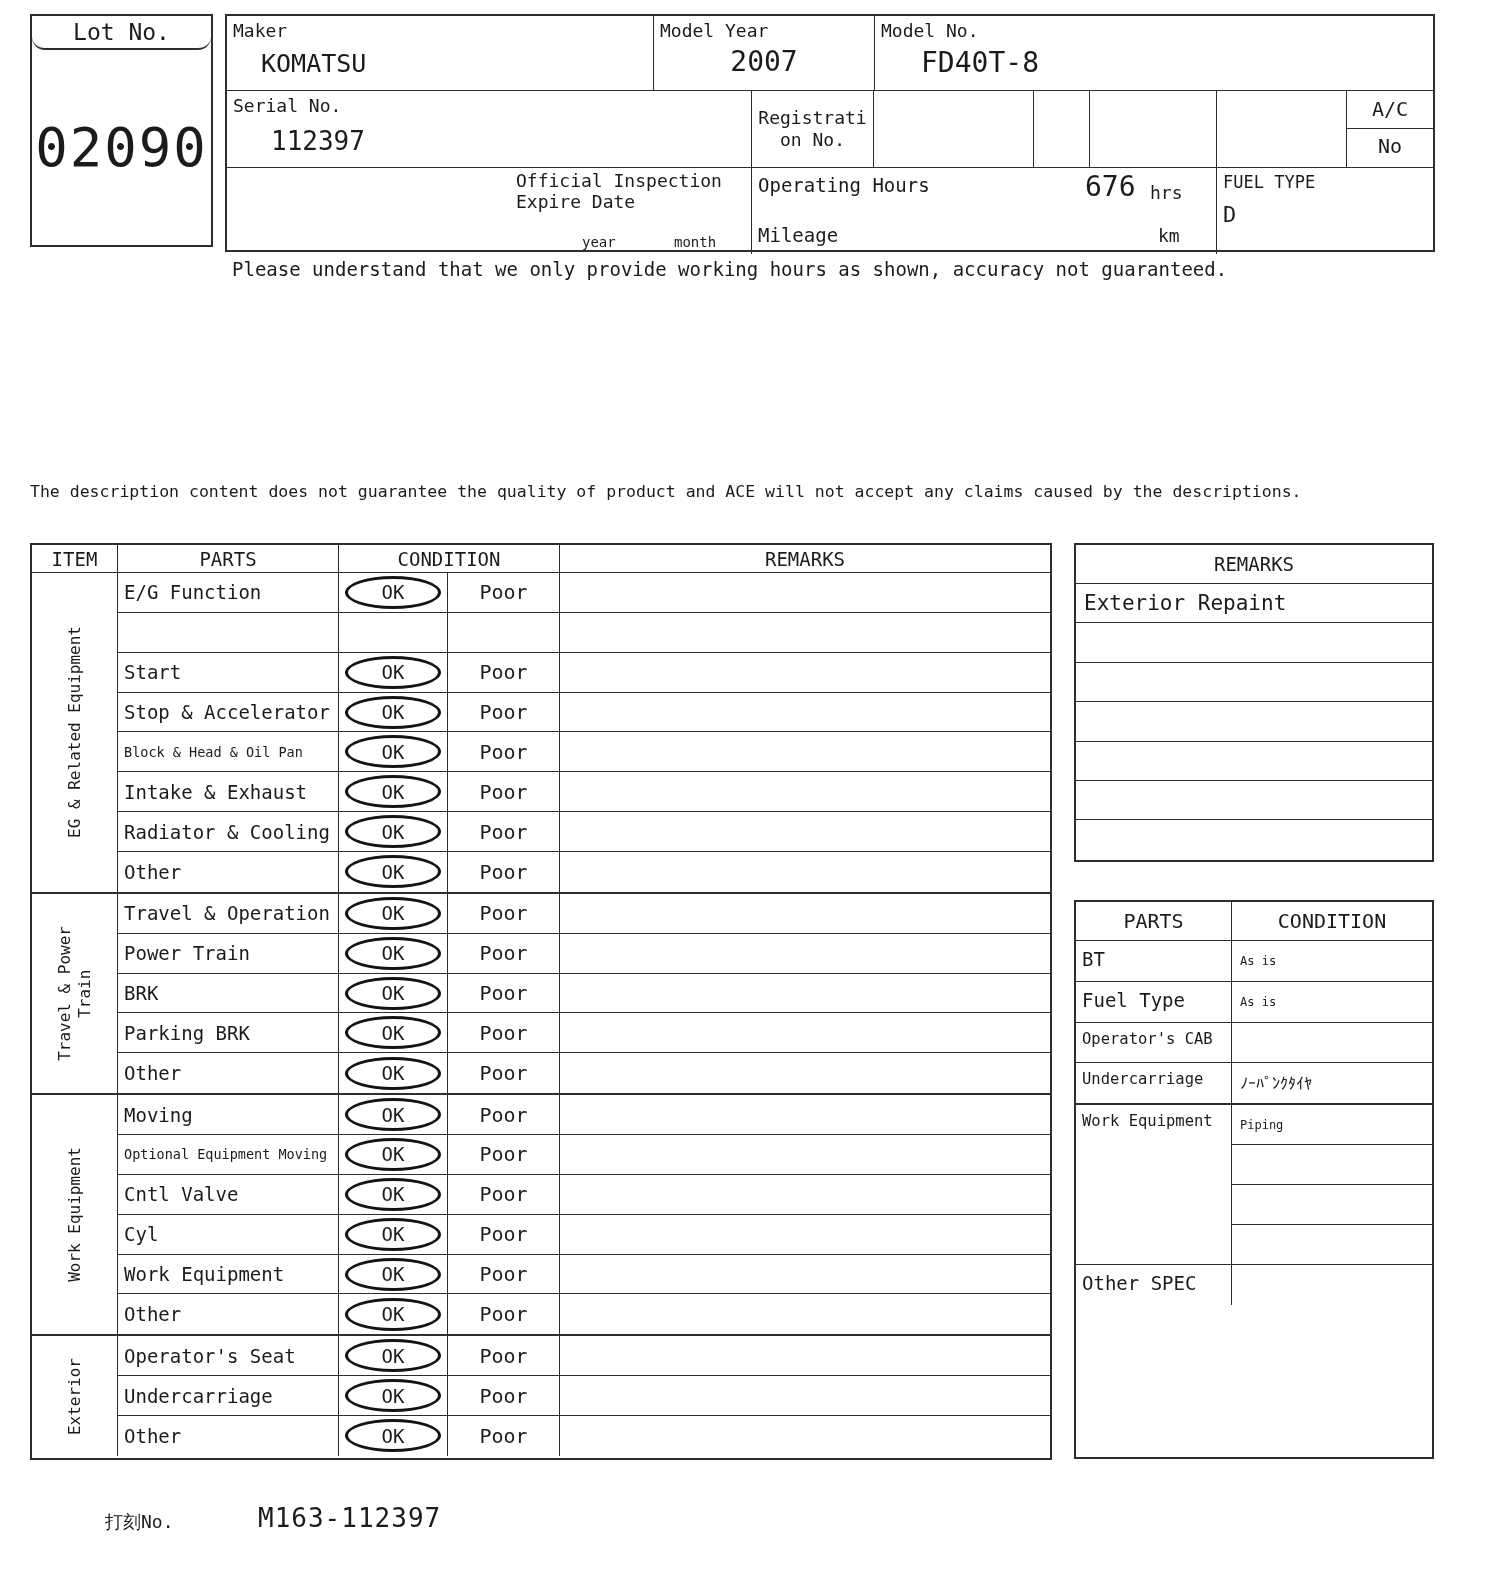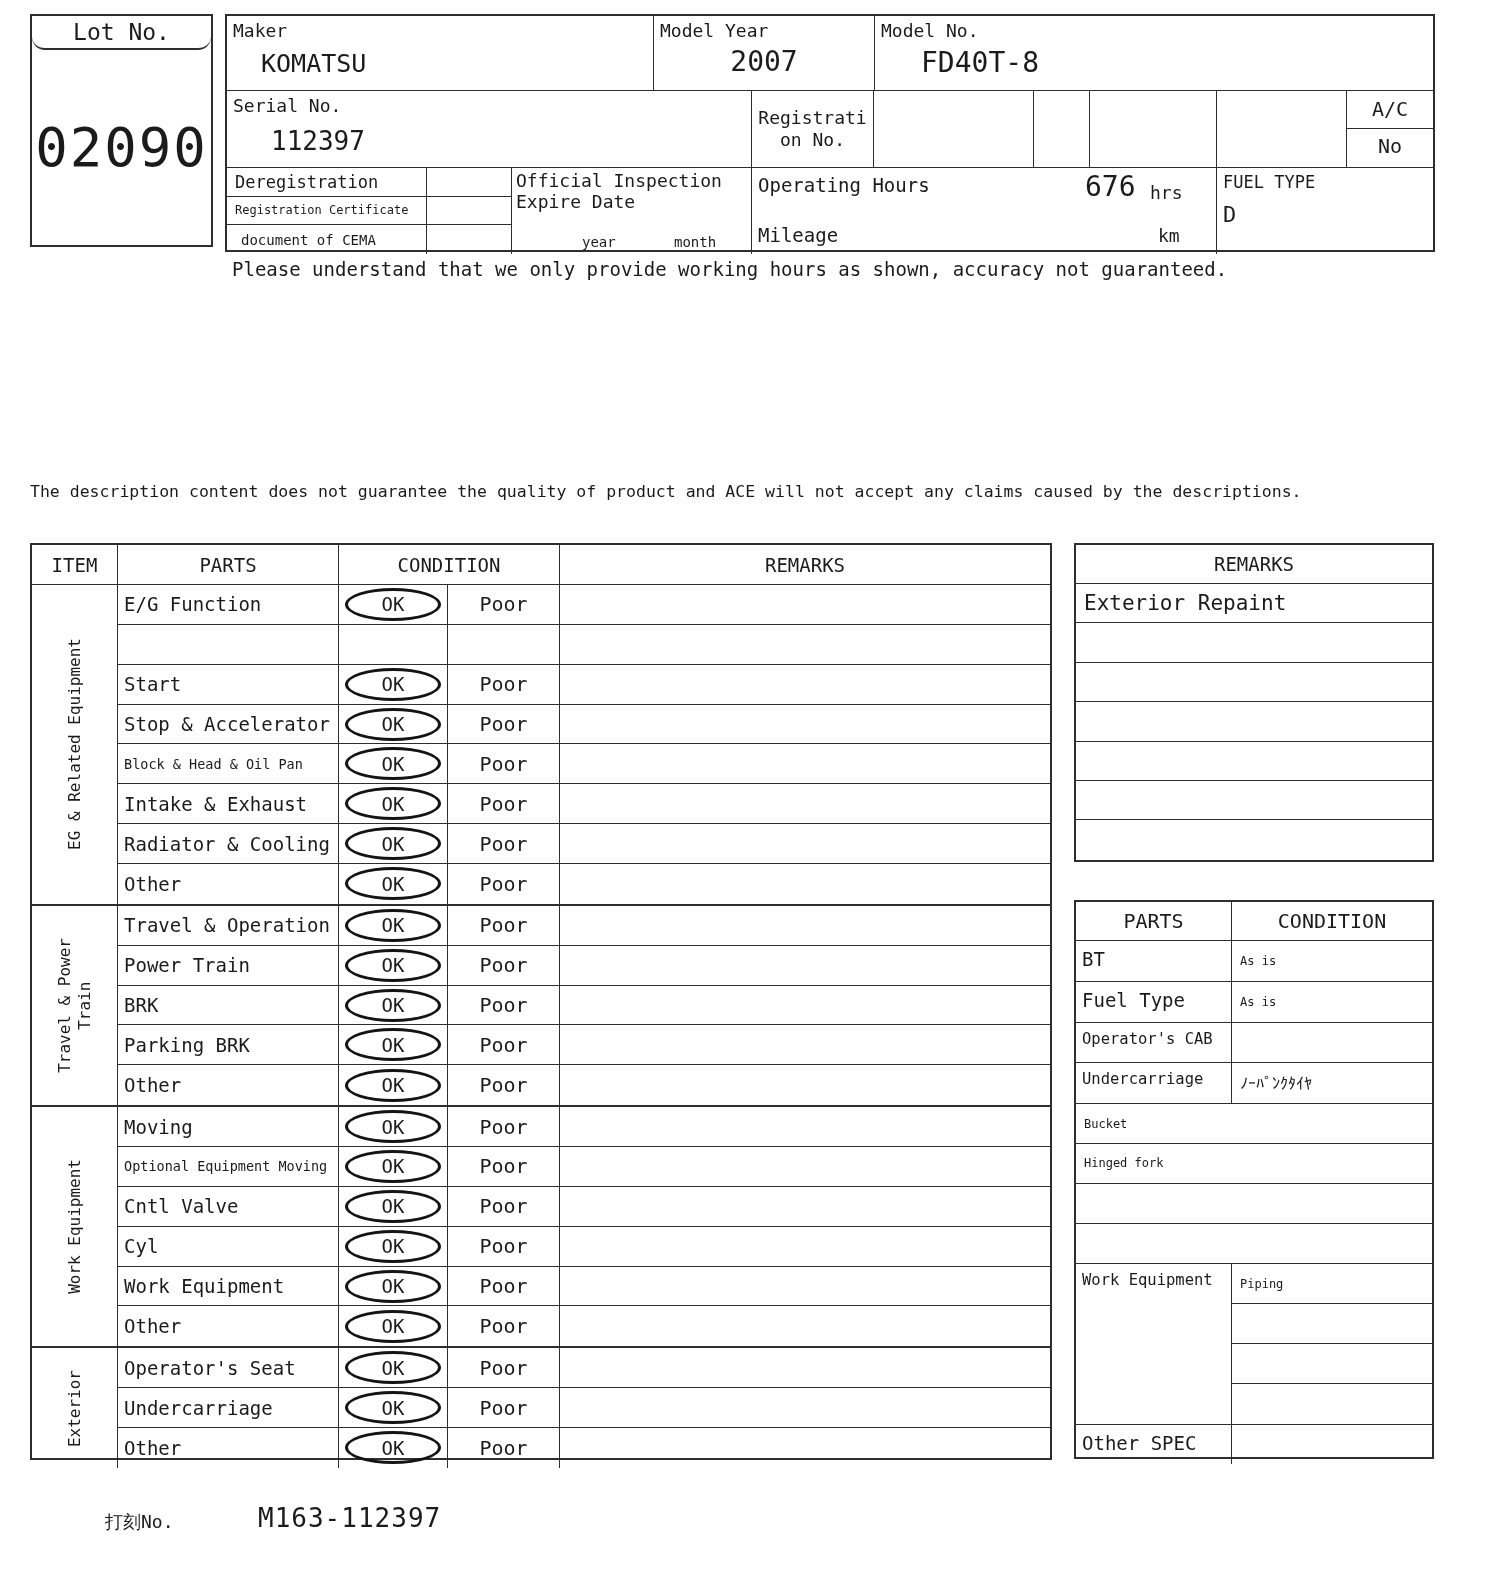--- a/index.html
+++ b/index.html
@@ -54,21 +54,21 @@
 
   .c-fuel { left:990px; top:152px; width:216px; height:86px; border-right:none; border-bottom:none; }
   .fuel-label { font-size:17px; padding:4px 0 0 6px; display:block; }
   .fuel-value { font-size:22px; padding:10px 0 0 6px; display:block; }
 
   .note1 { left:232px; top:258px; font-size:19px; }
   .note2 { left:30px;  top:482px; font-size:16.5px; }
 
   
   .main-table { left:30px; top:543px; width:1022px; height:917px; border:2px solid #2e2e2e; }
-  .mt-header { display:flex; height:40px; border-bottom:1px solid #2e2e2e; }
+  .mt-header { display:flex; height:28px; border-bottom:1px solid #2e2e2e; }
   .mt-header > div { border-right:1px solid #2e2e2e; display:flex; align-items:center; justify-content:center; font-size:19px; }
   .h-item { width:86px; } .h-parts { width:221px; } .h-cond { width:221px; } .h-rem { flex:1; border-right:none !important; }
 
   .group { display:flex; border-bottom:2px solid #2e2e2e; }
   .group:last-child { border-bottom:none; }
   .group-label { width:86px; border-right:1px solid #2e2e2e; display:flex; align-items:center; justify-content:center; }
   .vtext { writing-mode:vertical-rl; transform:rotate(180deg); font-size:16px; text-align:center; line-height:1.25; }
   .group-rows { flex:1; }
   .mrow { display:flex; height:39.86px; border-bottom:1px solid #2e2e2e; }
   .mrow:last-child { border-bottom:none; }
@@ -139,31 +139,20 @@
   </div>
   <div class="cell c-r2a"></div>
   <div class="cell c-r2b"></div>
   <div class="cell c-r2c"></div>
   <div class="cell c-r2d"></div>
   <div class="cell c-ac">
     <div class="ac-top">A/C</div>
     <div class="ac-bot">No</div>
   </div>
 
-  <div class="cell c-dereg">
-    <div class="dr-row">
-      <div class="dr-label dr-l1">Deregistration</div>
-    </div>
-    <div class="dr-row">
-      <div class="dr-label dr-l2">Registration Certificate</div>
-    </div>
-    <div class="dr-row">
-      <div class="dr-label dr-l3">document of CEMA</div>
-    </div>
-  </div>
 
   <div class="cell c-insp">
     <span class="insp-label">
       <span>Official Inspection</span><br>
       <span>Expire Date</span>
     </span>
     <span class="insp-year">year</span>
     <span class="insp-month">month</span>
   </div>
 
@@ -443,26 +432,20 @@
           <div class="sp-cond"></div>
         </div>
       </div>
       <div class="srow">
         <div class="sp-part sm">Undercarriage</div>
         <div class="sp-conds">
           <div class="sp-cond kana">ﾉｰﾊﾟﾝｸﾀｲﾔ</div>
         </div>
       </div>
       <div class="srow">
-        <div class="sp-conds">
-          <div class="sp-cond">Bucket</div>
-          <div class="sp-cond">Hinged fork</div>
-          <div class="sp-cond"></div>
-          <div class="sp-cond"></div>
-        </div>
       </div>
       <div class="srow">
         <div class="sp-part sm">Work Equipment</div>
         <div class="sp-conds">
           <div class="sp-cond">Piping</div>
           <div class="sp-cond"></div>
           <div class="sp-cond"></div>
           <div class="sp-cond"></div>
         </div>
       </div>

